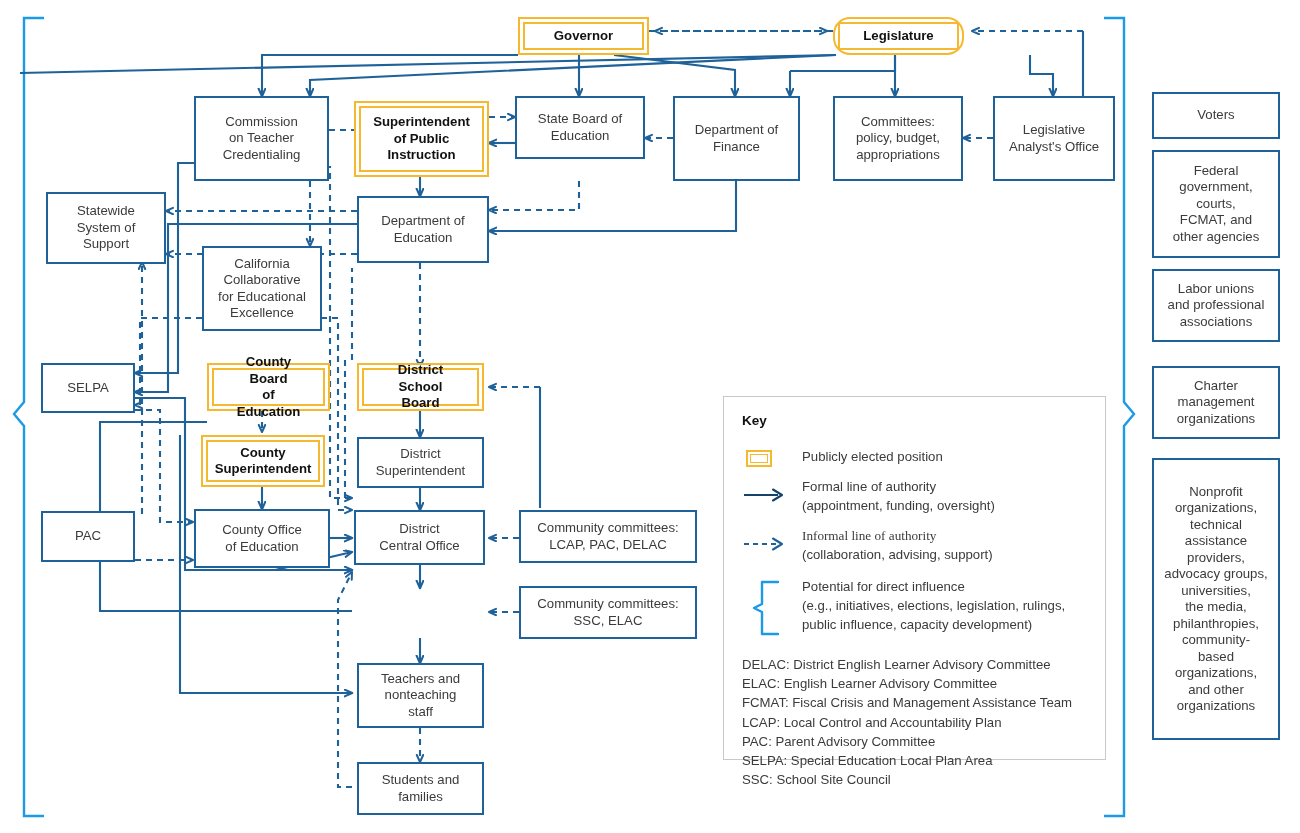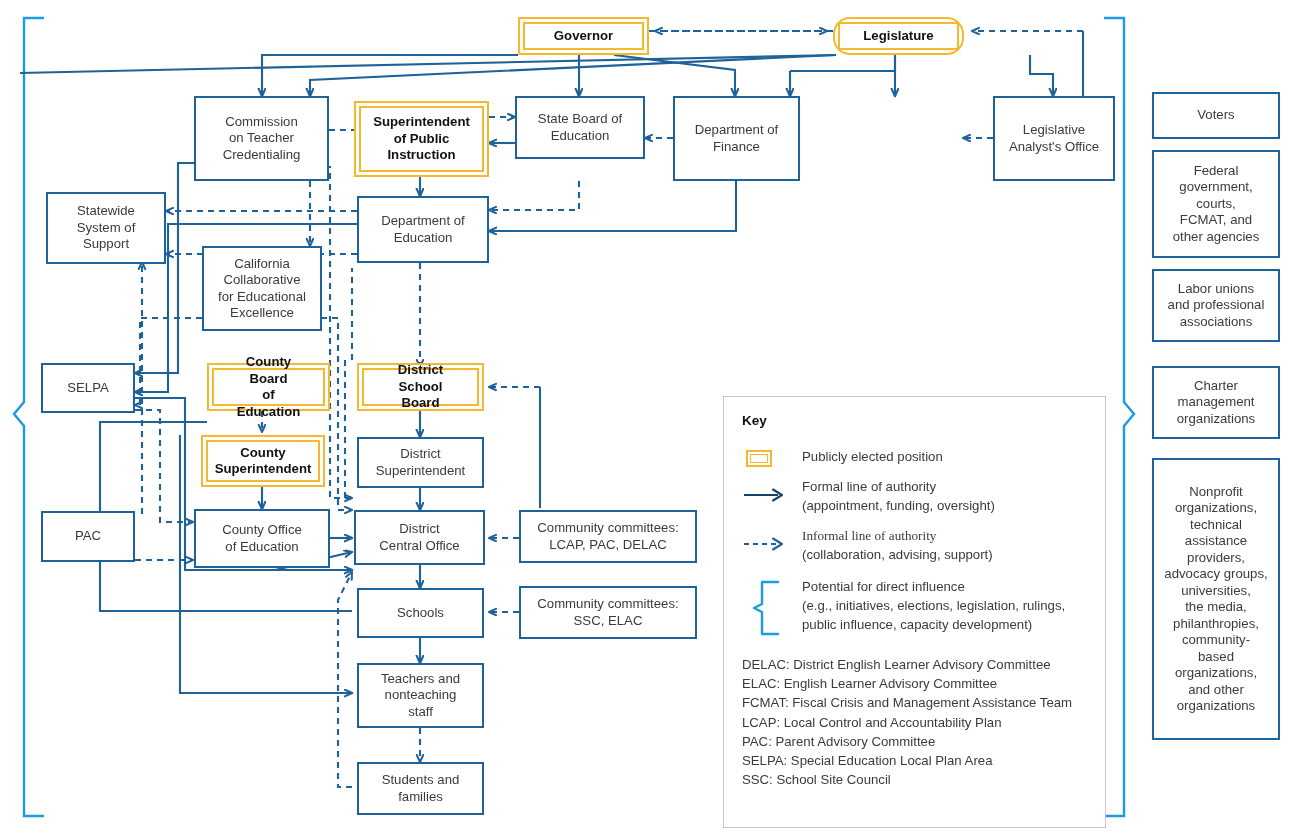--- a/index.html
+++ b/index.html
@@ -35,21 +35,21 @@
     display:flex;align-items:center;justify-content:center;
     text-align:center;
     box-sizing:border-box;
     padding:1px 20px;
   }
 
   
   #keybox{
     position:absolute;
     left:723px; top:396px;
-    width:383px; height:432px;
+    width:383px; height:364px;
     box-sizing:border-box;
     border:1px solid #c9c9c9;
     background:#ffffff;
     z-index:6;
   }
   #keytitle{
     position:absolute;left:18px;top:16px;
     font-size:13.5px;font-weight:bold;color:#111;
   }
   .keyrow{position:absolute;color:#3b3b3b;font-size:13.2px;line-height:16.5px;}
@@ -205,20 +205,23 @@
 of Public
 Instruction</div>
   </div>
 
   <div class="node" style="left:515px;top:96px;width:130px;height:63px;white-space:pre-line;">State Board of
 Education</div>
 
   <div class="node" style="left:673px;top:96px;width:127px;height:85px;white-space:pre-line;">Department of
 Finance</div>
 
+  <div class="node" style="left:833px;top:96px;width:130px;height:85px;white-space:pre-line;">Committees:
+policy, budget,
+appropriations</div>
 
   <div class="node" style="left:993px;top:96px;width:122px;height:85px;white-space:pre-line;">Legislative
 Analyst's Office</div>
 
   <div class="node" style="left:46px;top:192px;width:120px;height:72px;white-space:pre-line;">Statewide
 System of
 Support</div>
 
   <div class="node" style="left:357px;top:196px;width:132px;height:67px;white-space:pre-line;">Department of
 Education</div>
@@ -252,21 +255,20 @@
 
   <div class="node" style="left:194px;top:509px;width:136px;height:59px;white-space:pre-line;">County Office
 of Education</div>
 
   <div class="node" style="left:354px;top:510px;width:131px;height:55px;white-space:pre-line;">District
 Central Office</div>
 
   <div class="node" style="left:519px;top:510px;width:178px;height:53px;white-space:pre-line;">Community committees:
 LCAP, PAC, DELAC</div>
 
-  <div class="node" style="left:357px;top:588px;width:127px;height:50px;">Schools</div>
 
   <div class="node" style="left:519px;top:586px;width:178px;height:53px;white-space:pre-line;">Community committees:
 SSC, ELAC</div>
 
   <div class="node" style="left:357px;top:663px;width:127px;height:65px;white-space:pre-line;">Teachers and
 nonteaching
 staff</div>
 
   <div class="node" style="left:357px;top:762px;width:127px;height:53px;white-space:pre-line;">Students and
 families</div>

